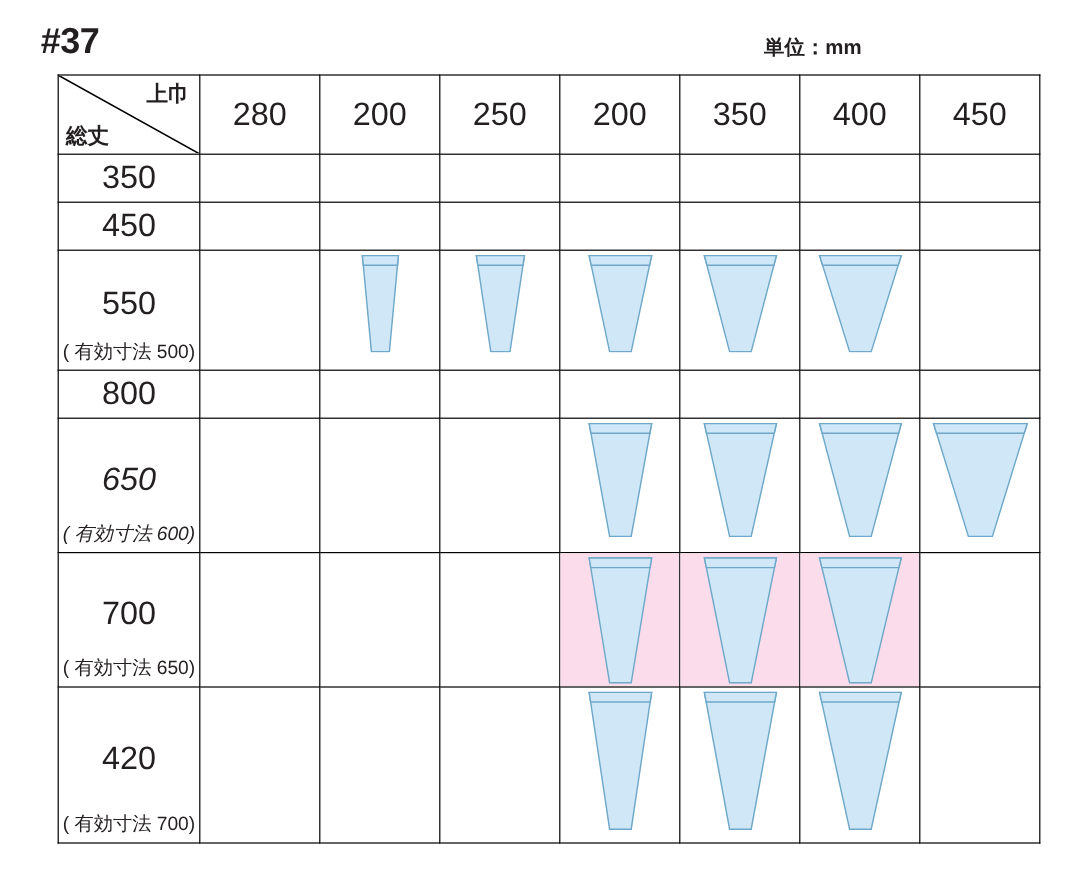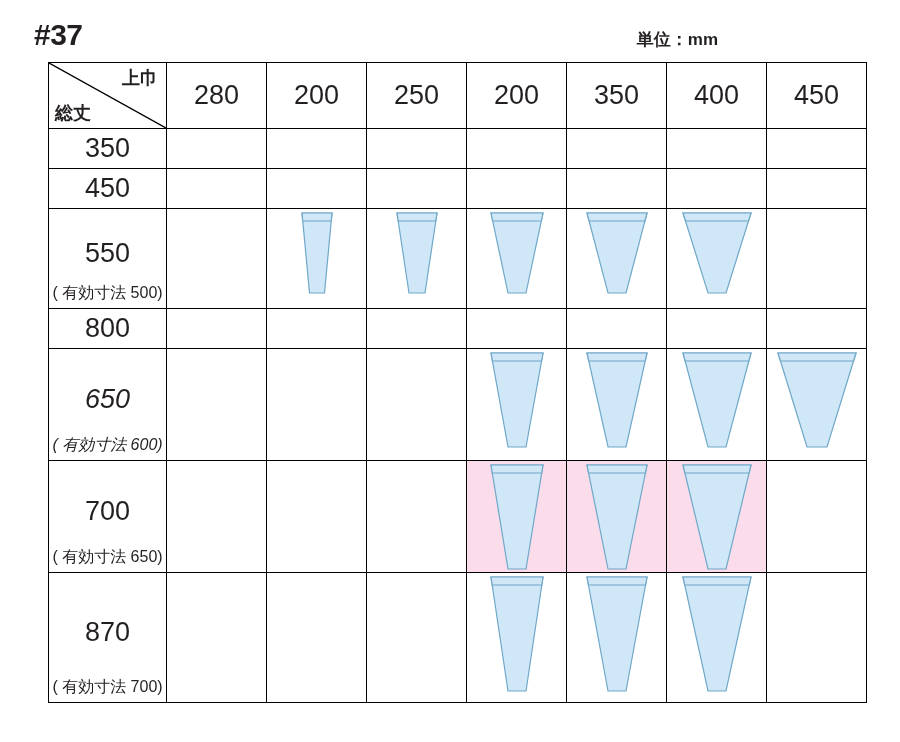--- a/index.html
+++ b/index.html
@@ -333,21 +333,21 @@
               <svg width="74" height="106" viewBox="0 0 74 106">
                 <path d="M 3 1 L 71 1 L 46 105 L 28 105 Z" fill="#cfe7f7" stroke="#6fa8c8" stroke-width="1.2"></path>
                 <path d="M 3 1 L 71 1 L 69.07692307692308 9 L 4.92307692307692 9 Z" fill="#cfe7f7" stroke="#6fa8c8" stroke-width="1.2"></path>
               </svg>
             </div>
           </td>
           <td class="data-cell"></td>
         </tr>
         <tr style="height: 130px;">
           <td class="row-head-cell with-note">
-            <span class="row-label">870</span>
+            <span class="row-label">420</span>
             <span class="row-note">( 有効寸法 700)</span>
           </td>
           <td class="data-cell"></td>
           <td class="data-cell"></td>
           <td class="data-cell"></td>
           <td class="data-cell">
             <div class="bag" style="top: 3px;">
               <svg width="58" height="116" viewBox="0 0 58 116">
                 <path d="M 3 1 L 55 1 L 38 115 L 20 115 Z" fill="#cfe7f7" stroke="#6fa8c8" stroke-width="1.2"></path>
                 <path d="M 3 1 L 55 1 L 53.80701754385965 9 L 4.192982456140349 9 Z" fill="#cfe7f7" stroke="#6fa8c8" stroke-width="1.2"></path>

